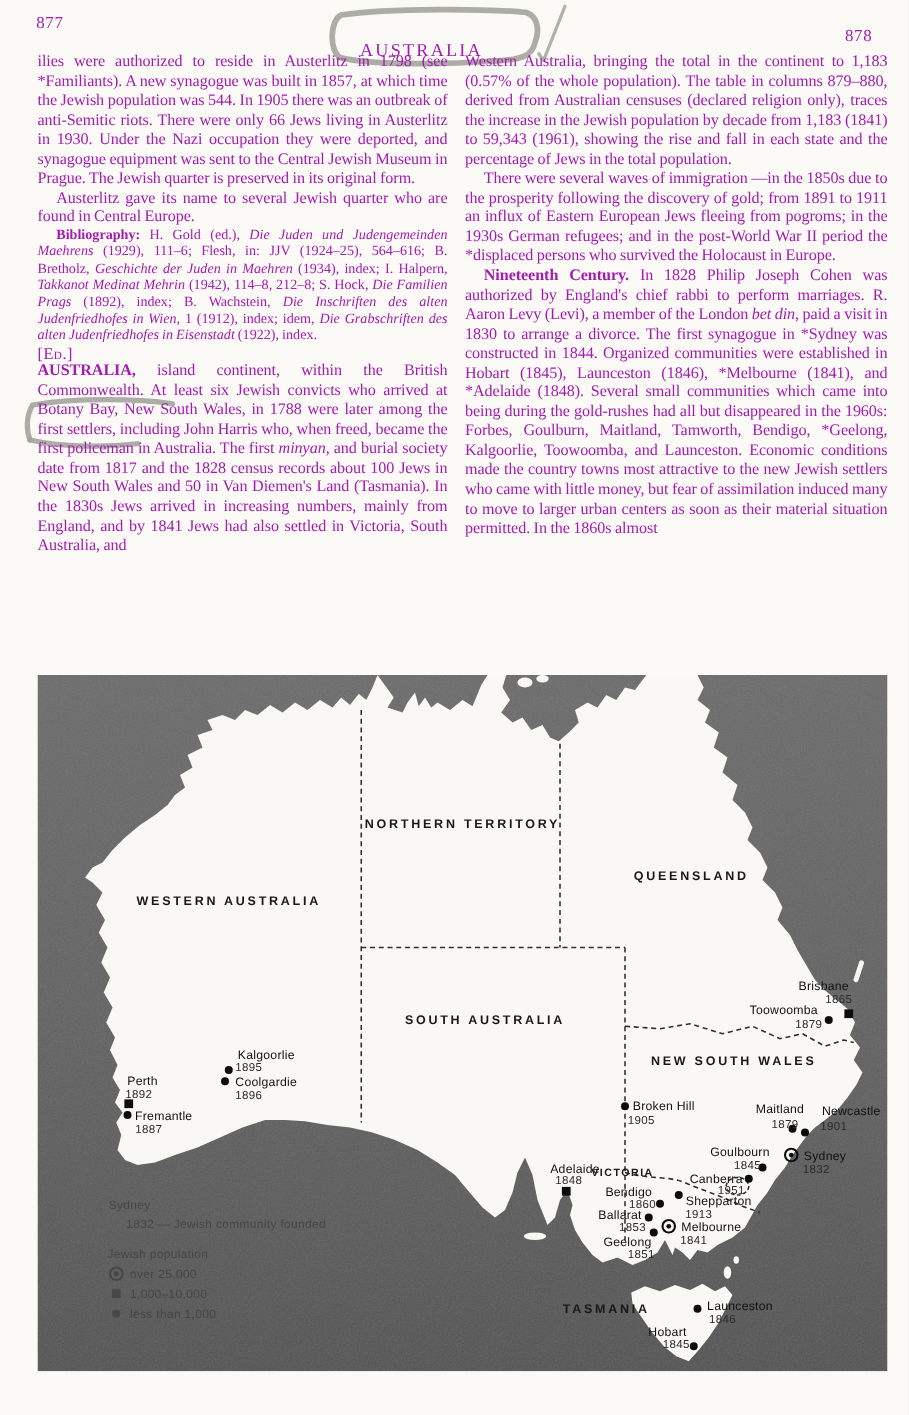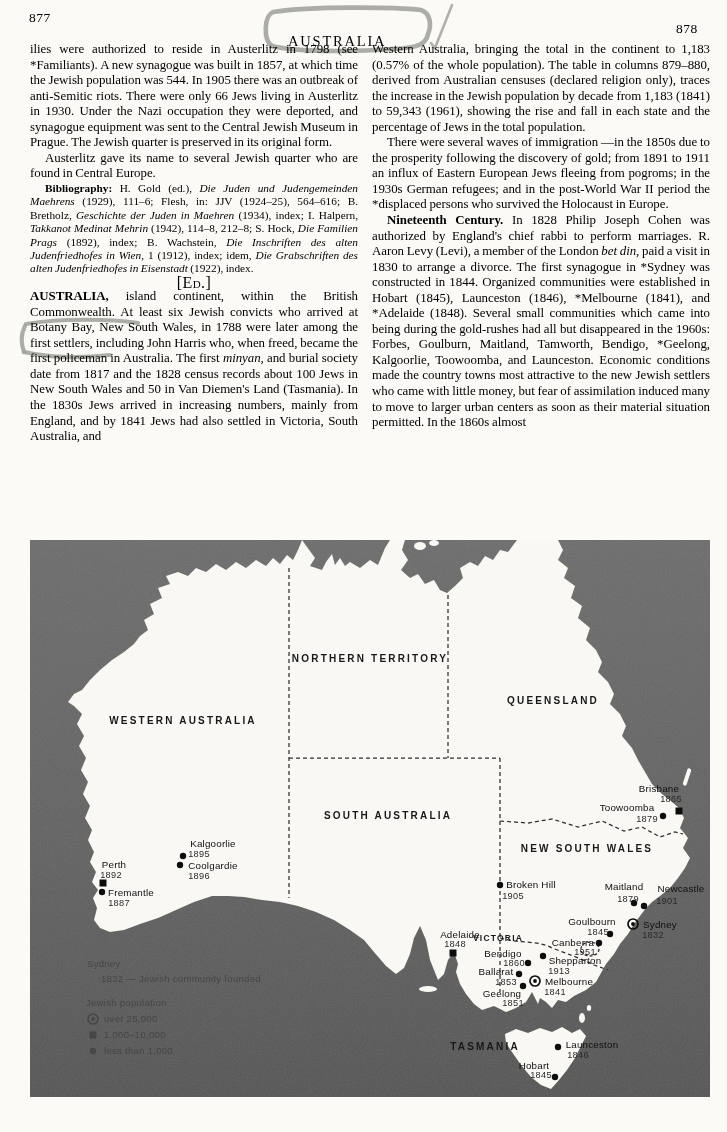--- a/index.html
+++ b/index.html
@@ -1,25 +1,25 @@
 <!DOCTYPE html>
 <html><head>
 <meta charset="utf-8">
 <style>
   html,body{margin:0;padding:0;background:#e6e6e2;}
   .page{position:relative;width:727px;height:1132px;background:#fbfaf6;
-        font-family:"Liberation Serif",serif;color:#000000;overflow:hidden;}
+        font-family:"Liberation Serif",serif;color:#a21caf;overflow:hidden;}
   .pagenum{position:absolute;font-size:13.5px;letter-spacing:.5px;}
   .runhead{position:absolute;font-size:14.5px;letter-spacing:1.8px;}
   .col{position:absolute;text-align:justify;font-size:12.9px;line-height:15.55px;
        letter-spacing:-0.05px;word-spacing:-0.4px;}
   .col p{margin:0;}
   .indent{text-indent:15px;}
   .biblio{font-size:11.3px;line-height:13.4px;text-indent:15px;letter-spacing:0;font-family:Liberation Serif, serif;}
-  .sig{font-size:16px;line-height:13.4px;text-align:center;font-variant:small-caps;letter-spacing:.4px;}
+  .sig{font-size:13px;line-height:13.4px;text-align:left;font-variant:small-caps;letter-spacing:.4px;}
   .b{font-weight:bold;}
   .it{font-style:italic;}
   .caption{position:absolute;font-size:13.3px;letter-spacing:.2px;}
   .annot{position:absolute;pointer-events:none;}
   
   .state{font-family:"Liberation Sans",sans-serif;font-weight:700;fill:#181818;}
   .cname{font-family:"Liberation Sans",sans-serif;font-size:9.8px;fill:#0f0f0f;letter-spacing:.2px;}
   .cyear{font-family:"Liberation Sans",sans-serif;font-size:9.2px;fill:#2a2a2a;letter-spacing:.3px;}
   .lg{font-family:"Liberation Sans",sans-serif;font-size:9.5px;fill:#454545;letter-spacing:.3px;}
 </style>

